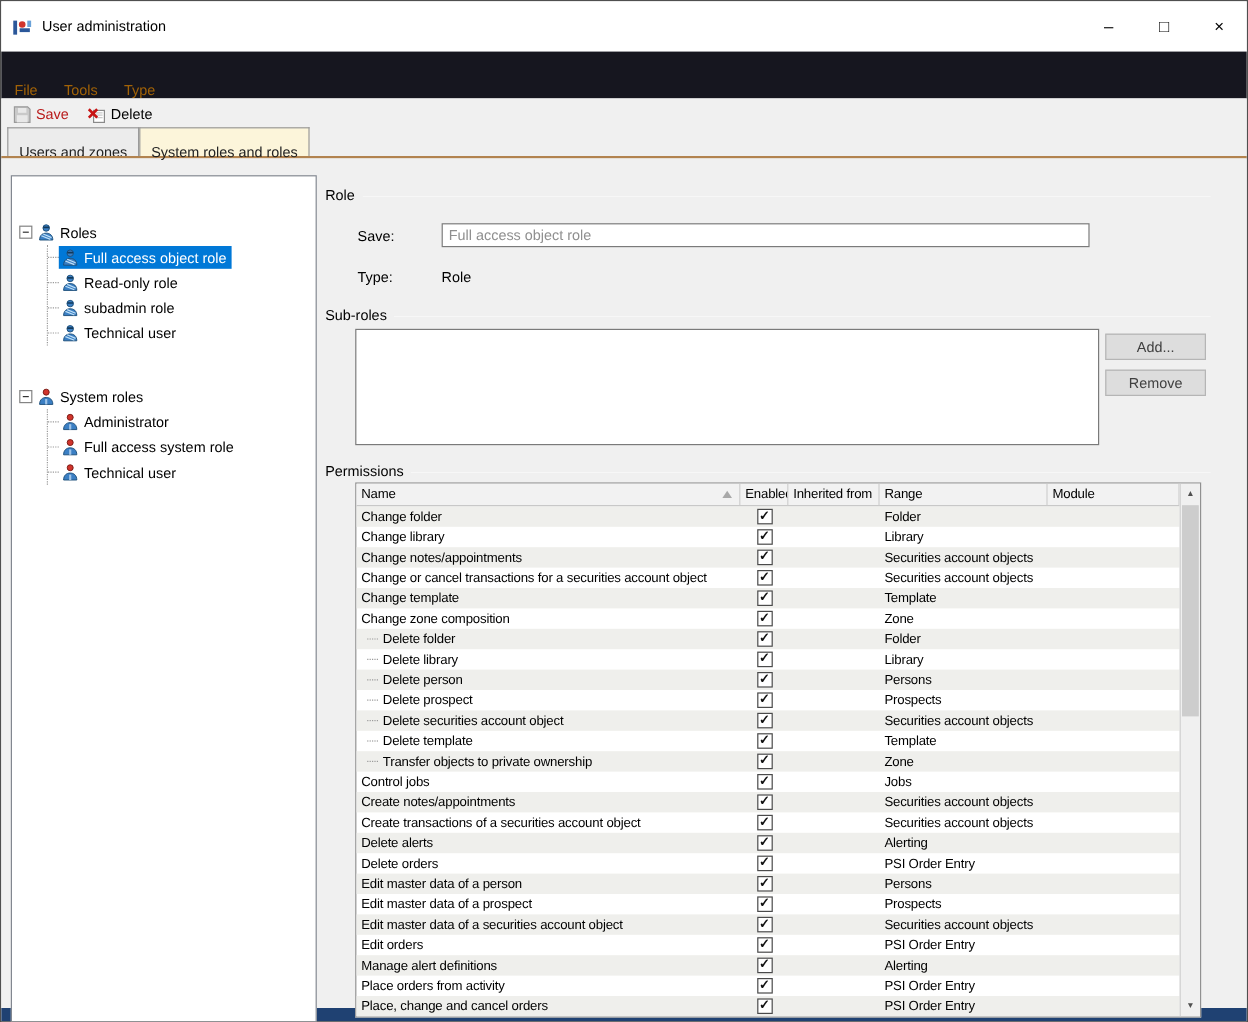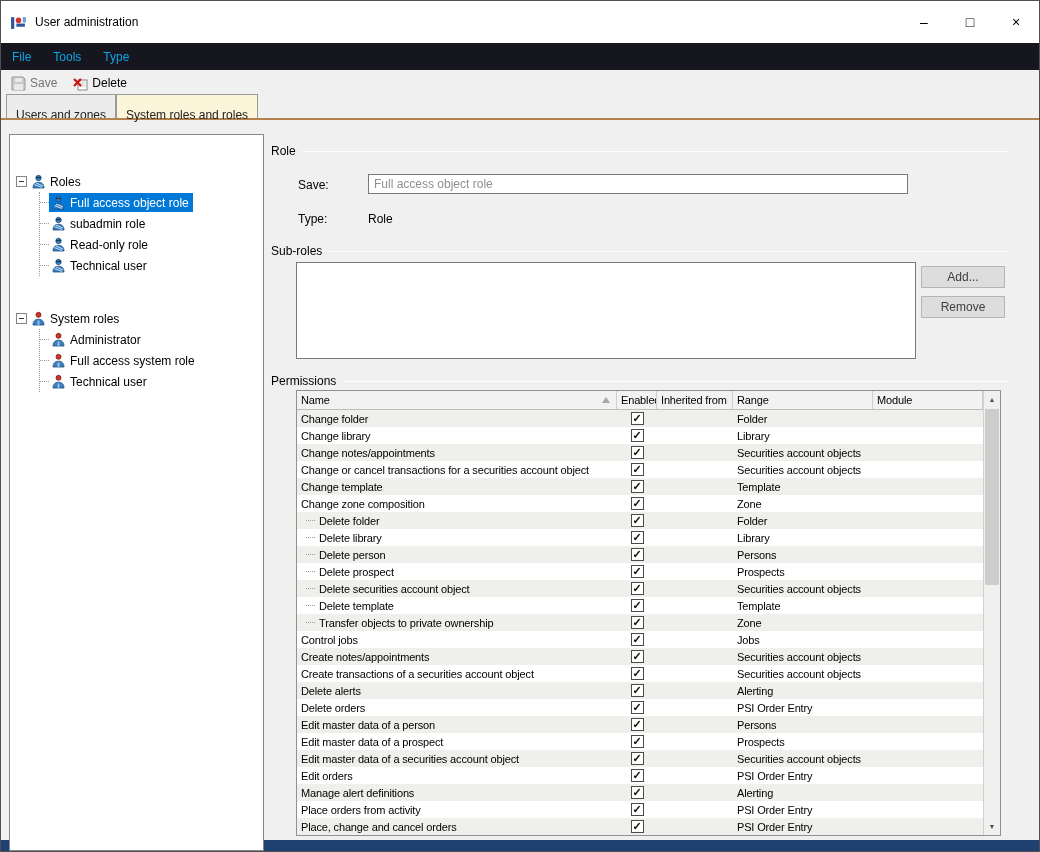--- a/index.html
+++ b/index.html
@@ -8,27 +8,27 @@
   .window{position:relative;width:1040px;height:852px;background:#f0f0f0;border:1px solid #4f4f4f;display:flex;flex-direction:column;overflow:hidden;}
 
   
   .titlebar{height:42px;background:#ffffff;display:flex;align-items:center;flex:0 0 auto;text-align:right;}
   .appicon{margin-left:9px;width:17px;height:17px;display:inline-flex;}
   .title{margin-left:8px;font-size:12px;}
   .wbtns{margin-left:auto;display:flex;height:100%;}
   .wbtn{width:46px;height:100%;display:flex;align-items:center;justify-content:center;font-size:14px;cursor:default;}
 
   
-  .menubar{height:27px;background:#16161f;display:flex;align-items:center;color:#0ea5e9;flex:0 0 auto;}
+  .menubar{height:39px;background:#16161f;display:flex;align-items:flex-end;color:#a16207;flex:0 0 auto;}
   .menu-item{padding:0 11px;display:flex;align-items:center;font-size:12px;}
 
   
   .toolbar{height:26px;background:#f0f0f0;display:flex;align-items:center;padding-left:6px;gap:8px;flex:0 0 auto;}
   .tbtn{display:flex;align-items:center;gap:4px;padding:2px 4px;}
-  .tbtn.disabled{color:#737373;}
+  .tbtn.disabled{color:#b91c1c;}
   .ticon{display:inline-flex;width:15px;height:15px;}
 
   
   .tabstrip{height:22px;display:flex;align-items:flex-end;padding-left:5px;background:#f0f0f0;flex:0 0 auto;}
   .tab{border:1px solid #9a9a9a;border-bottom:none;background:#ececec;padding:20px 9px 3px;height:20px;display:flex;align-items:center;color:#222;}
   .tab.active{background:#fcf5da;height:22px;position:relative;z-index:2;}
   .tabline{height:2px;background:#b2834f;flex:0 0 auto;}
 
   .content{position:relative;flex:1 1 auto;background:#f0f0f0;}
   .bottombar{height:11px;background:#1f4172;flex:0 0 auto;}
@@ -171,35 +171,35 @@
             <span class="connector"></span>
             <span class="sel">
               <span class="ticonsvg">
                 <svg width="15" height="15" viewBox="0 0 15 15">
                   <circle cx="7.5" cy="4" r="2.7" fill="#3b7fc4" stroke="#1d4f7a" stroke-width="0.8"></circle>
                   <path d="M2 14 C2 10 4.5 8.3 7.5 8.3 C10.5 8.3 13 10 13 14 Z" fill="#3b7fc4" stroke="#1d4f7a" stroke-width="0.8"></path>
                   <path d="M3.5 10.5 L11 13.5 M5 9 L12 12" stroke="#bfe0f7" stroke-width="1"></path>
                   <path d="M5 3.5 h5" stroke="#123a5c" stroke-width="1.4"></path>
                 </svg>
               </span>
-              <span class="tlabel">subadmin role</span>
+              <span class="tlabel">Read-only role</span>
             </span>
           </div>
           <div class="tree-row child">
             <span class="connector"></span>
             <span class="sel">
               <span class="ticonsvg">
                 <svg width="15" height="15" viewBox="0 0 15 15">
                   <circle cx="7.5" cy="4" r="2.7" fill="#3b7fc4" stroke="#1d4f7a" stroke-width="0.8"></circle>
                   <path d="M2 14 C2 10 4.5 8.3 7.5 8.3 C10.5 8.3 13 10 13 14 Z" fill="#3b7fc4" stroke="#1d4f7a" stroke-width="0.8"></path>
                   <path d="M3.5 10.5 L11 13.5 M5 9 L12 12" stroke="#bfe0f7" stroke-width="1"></path>
                   <path d="M5 3.5 h5" stroke="#123a5c" stroke-width="1.4"></path>
                 </svg>
               </span>
-              <span class="tlabel">Read-only role</span>
+              <span class="tlabel">subadmin role</span>
             </span>
           </div>
           <div class="tree-row child">
             <span class="connector"></span>
             <span class="sel">
               <span class="ticonsvg">
                 <svg width="15" height="15" viewBox="0 0 15 15">
                   <circle cx="7.5" cy="4" r="2.7" fill="#3b7fc4" stroke="#1d4f7a" stroke-width="0.8"></circle>
                   <path d="M2 14 C2 10 4.5 8.3 7.5 8.3 C10.5 8.3 13 10 13 14 Z" fill="#3b7fc4" stroke="#1d4f7a" stroke-width="0.8"></path>
                   <path d="M3.5 10.5 L11 13.5 M5 9 L12 12" stroke="#bfe0f7" stroke-width="1"></path>

